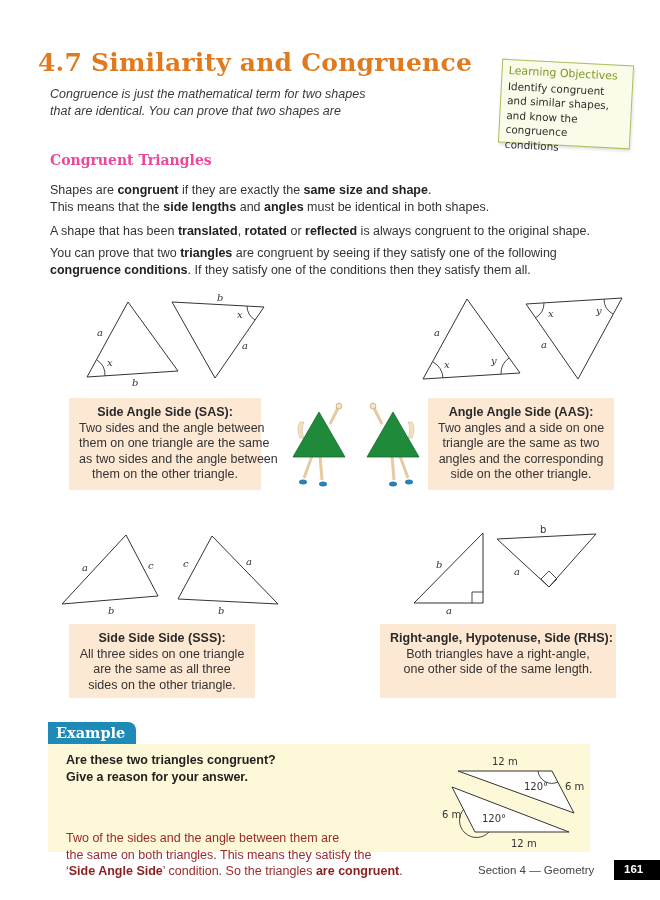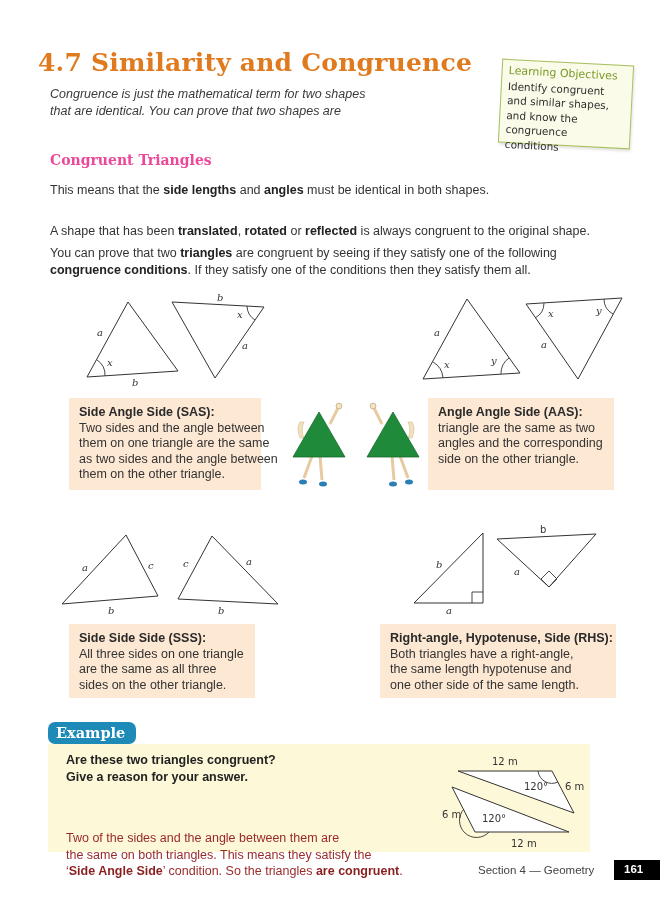--- a/index.html
+++ b/index.html
@@ -10,28 +10,28 @@
   .intro { left: 50px; top: 86px; width: 430px; font-style: italic; font-size: 12.5px; line-height: 17px; color: #3a3a3a; }
   .intro div { white-space: nowrap; }
   .lo-box { left: 500px; top: 62px; width: 132px; height: 84px; background: #fbfbe9; border: 1.5px solid #a7c060;
             transform: rotate(3deg); padding: 4px 6px; box-shadow: 1px 2px 3px rgba(0,0,0,0.12);
             font-family: "DejaVu Sans", sans-serif; font-size: 10.5px; line-height: 14.5px; color: #2f2f2f; }
   .lo-title { color: #7a9a2a; font-size: 11px; }
   .h2 { left: 50px; top: 152px; font-family: "DejaVu Serif", serif; font-weight: bold; font-size: 14px; color: #ec4899; white-space: nowrap; }
   .para { left: 50px; width: 580px; font-size: 12.5px; line-height: 16.5px; color: #333; }
   .para div { white-space: nowrap; }
   .para b { color: #222; }
-  .card { background: #fde8d4; padding: 7px 10px; font-size: 12.5px; line-height: 15.5px; color: #333; }
+  .card { background: #fde8d4; padding: 7px 10px; font-size: 12.5px; line-height: 15.5px; color: #333; text-align: center; }
   .card .card-title { font-weight: bold; color: #2a2a2a; }
   .card div { white-space: nowrap; }
   svg text { font-family: "DejaVu Serif", serif; font-style: italic; font-size: 10px; fill: #333; }
   svg text.up { font-style: normal; font-family: "DejaVu Sans", sans-serif; font-size: 10px; }
   .example-tab { left: 48px; top: 722px; width: 88px; height: 22px; background: #1e8ab8; color: #fff;
                  font-family: "DejaVu Serif", serif; font-weight: bold; font-size: 14.5px; padding: 2px 8px;
-                 border-top-right-radius: 8px; border-radius: 7px; }
+                 border-top-right-radius: 8px; }
   .example-box { left: 48px; top: 744px; width: 542px; height: 108px; background: #fdf8d8; }
   .ex-q { left: 66px; top: 752px; font-weight: bold; font-size: 12.5px; line-height: 16.5px; color: #222; }
   .ex-q div, .ex-a div { white-space: nowrap; }
   .ex-a { left: 66px; top: 794px; font-size: 12.5px; line-height: 16.5px; color: #9a2a2a; margin-top: 36px; }
   .ex-a b { color: #8a1f1f; }
   .footer { left: 478px; top: 864px; font-size: 11.5px; color: #444; white-space: nowrap; }
   .pageno { left: 614px; top: 860px; width: 46px; height: 20px; background: #000000; color: #fff; font-weight: bold;
             font-size: 11.5px; padding: 3px 0 0 10px; }
 </style>
 </head>
@@ -47,20 +47,21 @@
   <div class="lo-title">Learning Objectives</div>
   <div>Identify congruent</div>
   <div>and similar shapes,</div>
   <div>and know the</div>
   <div>congruence conditions</div>
 </div>
 
 <div class="abs h2">Congruent Triangles</div>
 
 <div class="abs para" style="top:182px;">
+  <div><span>Shapes are </span><b>congruent</b><span> if they are exactly the </span><b>same size and shape</b><span>.</span></div>
   <div><span>This means that the </span><b>side lengths</b><span> and </span><b>angles</b><span> must be identical in both shapes.</span></div>
 </div>
 <div class="abs para" style="top:223px;">
   <div><span>A shape that has been </span><b>translated</b><span>, </span><b>rotated</b><span> or </span><b>reflected</b><span> is always congruent to the original shape.</span></div>
 </div>
 <div class="abs para" style="top:245px;">
   <div><span>You can prove that two </span><b>triangles</b><span> are congruent by seeing if they satisfy one of the following</span></div>
   <div><b>congruence conditions</b><span>.  If they satisfy one of the conditions then they satisfy them all.</span></div>
 </div>
 
@@ -118,20 +119,21 @@
     <ellipse cx="121" cy="84" rx="4" ry="2.5" fill="#2a7fb5"></ellipse>
     <path d="M 124,40 Q 128,30 124,24 L 120,24 Q 124,32 120,40 Z" fill="#f2e2c0" stroke="#c9a878" stroke-width="0.5"></path>
     <line x1="94" y1="26" x2="86" y2="10" stroke="#e8c9a0" stroke-width="3"></line>
     <circle cx="85" cy="8" r="3" fill="#f2e2c0" stroke="#a88c60" stroke-width="0.5"></circle>
     <polygon points="79,59 105,14 131,59" fill="#1e8a3a" stroke="#176a2c" stroke-width="0.8"></polygon>
   </g>
 </svg>
 
 <div class="abs card" style="left:428px;top:398px;width:186px;height:92px;">
   <div class="card-title">Angle Angle Side (AAS):</div>
+  <div>Two angles and a side on one</div>
   <div>triangle are the same as two</div>
   <div>angles and the corresponding</div>
   <div>side on the other triangle.</div>
 </div>
 
 <svg class="abs" style="left:60px;top:515px;" width="240" height="100">
   <polygon points="2,89 66,20 98,81" fill="none" stroke="#333" stroke-width="1"></polygon>
   <text x="22" y="56">a</text>
   <text x="88" y="54">c</text>
   <text x="48" y="99">b</text>
@@ -155,21 +157,20 @@
 <div class="abs card" style="left:69px;top:624px;width:186px;height:74px;">
   <div class="card-title">Side Side Side (SSS):</div>
   <div>All three sides on one triangle</div>
   <div>are the same as all three</div>
   <div>sides on the other triangle.</div>
 </div>
 
 <div class="abs card" style="left:380px;top:624px;width:236px;height:74px;">
   <div class="card-title">Right-angle, Hypotenuse, Side (RHS):</div>
   <div>Both triangles have a right-angle,</div>
-  <div>the same length hypotenuse and</div>
   <div>one other side of the same length.</div>
 </div>
 
 <div class="abs example-tab">Example</div>
 <div class="abs example-box"></div>
 <div class="abs ex-q">
   <div>Are these two triangles congruent?</div>
   <div>Give a reason for your answer.</div>
 </div>
 <div class="abs ex-a">

